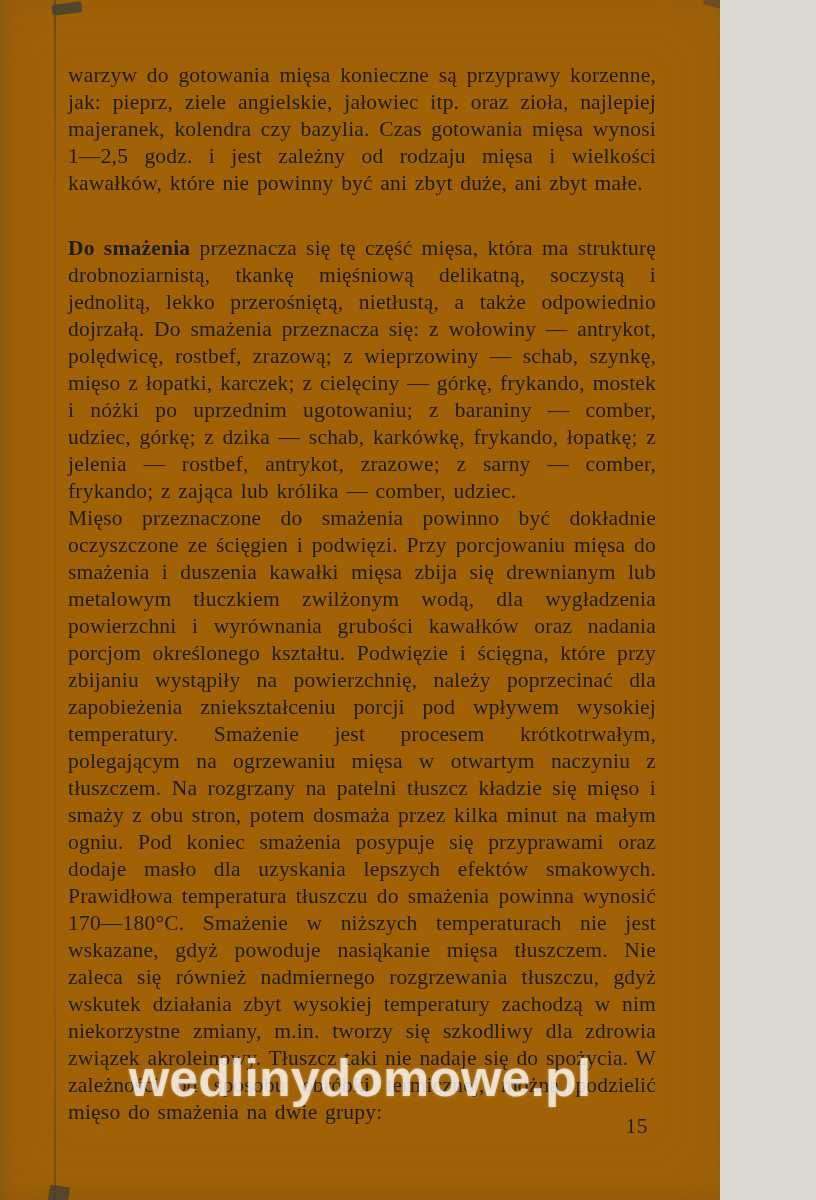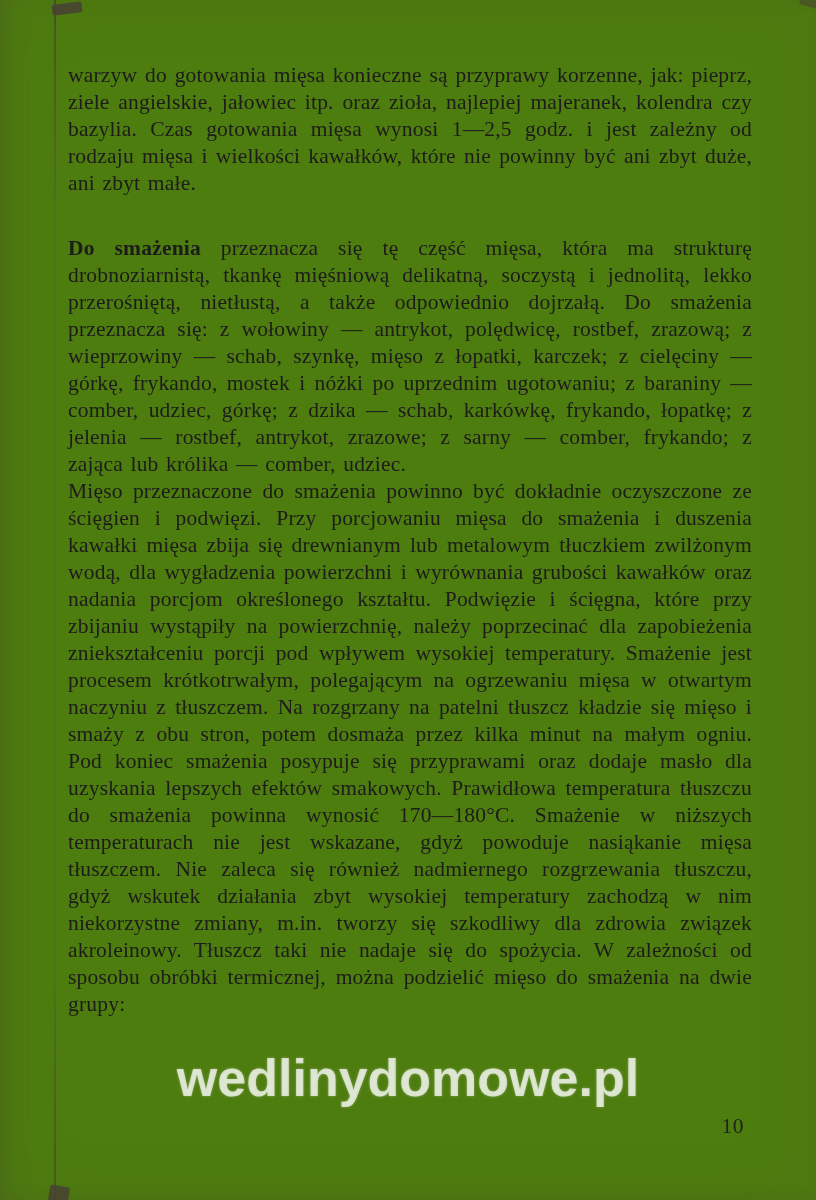--- a/index.html
+++ b/index.html
@@ -4,23 +4,23 @@
 <style>
   * { margin: 0; padding: 0; box-sizing: border-box; }
   html, body { width: 816px; height: 1200px; }
   body {
     background: #dcd9d1;
     font-family: "Liberation Serif", "DejaVu Serif", serif;
     overflow: hidden;
   }
   .page {
     position: relative;
-    width: 816px;
+    width: 720px;
     height: 1200px;
-    background: #4d7c0f;
+    background: #a16207;
     overflow: hidden;
     box-shadow:
       inset 0 0 70px rgba(95, 85, 62, 0.10),
       inset 16px 0 26px -14px rgba(70, 62, 48, 0.30),
       inset 0 -10px 20px -12px rgba(70, 62, 48, 0.12);
   }
   .edge-line {
     position: absolute;
     left: 54px; top: 0; bottom: 0;
     width: 2px;
@@ -79,15 +79,15 @@
   <div class="text-block">
     <p>warzyw do gotowania mięsa konieczne są przyprawy korzenne, jak: pieprz, ziele angielskie, jałowiec itp. oraz zioła, najlepiej majeranek, kolendra czy bazylia. Czas gotowania mięsa wynosi 1—2,5 godz. i jest zależny od rodzaju mięsa i wielkości kawałków, które nie powinny być ani zbyt duże, ani zbyt małe.</p>
 
     <p class="spaced"><span class="lead">Do smażenia</span><span> przeznacza się tę część mięsa, która ma strukturę drobnoziarnistą, tkankę mięśniową delikatną, soczystą i jednolitą, lekko przerośniętą, nietłustą, a także odpowiednio dojrzałą. Do smażenia przeznacza się: z wołowiny — antrykot, polędwicę, rostbef, zrazową; z wieprzowiny — schab, szynkę, mięso z łopatki, karczek; z cielęciny — górkę, frykando, mostek i nóżki po uprzednim ugotowaniu; z baraniny — comber, udziec, górkę; z dzika — schab, karkówkę, frykando, łopatkę; z jelenia — rostbef, antrykot, zrazowe; z sarny — comber, frykando; z zająca lub królika — comber, udziec.</span></p>
 
     <p>Mięso przeznaczone do smażenia powinno być dokładnie oczyszczone ze ścięgien i podwięzi. Przy porcjowaniu mięsa do smażenia i duszenia kawałki mięsa zbija się drewnianym lub metalowym tłuczkiem zwilżonym wodą, dla wygładzenia powierzchni i wyrównania grubości kawałków oraz nadania porcjom określonego kształtu. Podwięzie i ścięgna, które przy zbijaniu wystąpiły na powierzchnię, należy poprzecinać dla zapobieżenia zniekształceniu porcji pod wpływem wysokiej temperatury. Smażenie jest procesem krótkotrwałym, polegającym na ogrzewaniu mięsa w otwartym naczyniu z tłuszczem. Na rozgrzany na patelni tłuszcz kładzie się mięso i smaży z obu stron, potem dosmaża przez kilka minut na małym ogniu. Pod koniec smażenia posypuje się przyprawami oraz dodaje masło dla uzyskania lepszych efektów smakowych. Prawidłowa temperatura tłuszczu do smażenia powinna wynosić 170—180°C. Smażenie w niższych temperaturach nie jest wskazane, gdyż powoduje nasiąkanie mięsa tłuszczem. Nie zaleca się również nadmiernego rozgrzewania tłuszczu, gdyż wskutek działania zbyt wysokiej temperatury zachodzą w nim niekorzystne zmiany, m.in. tworzy się szkodliwy dla zdrowia związek akroleinowy. Tłuszcz taki nie nadaje się do spożycia. W zależności od sposobu obróbki termicznej, można podzielić mięso do smażenia na dwie grupy:</p>
   </div>
 
   <div class="watermark">wedlinydomowe.pl</div>
 
-  <div class="page-number">10</div>
+  <div class="page-number">15</div>
 
 </div>
 
 </body></html>

